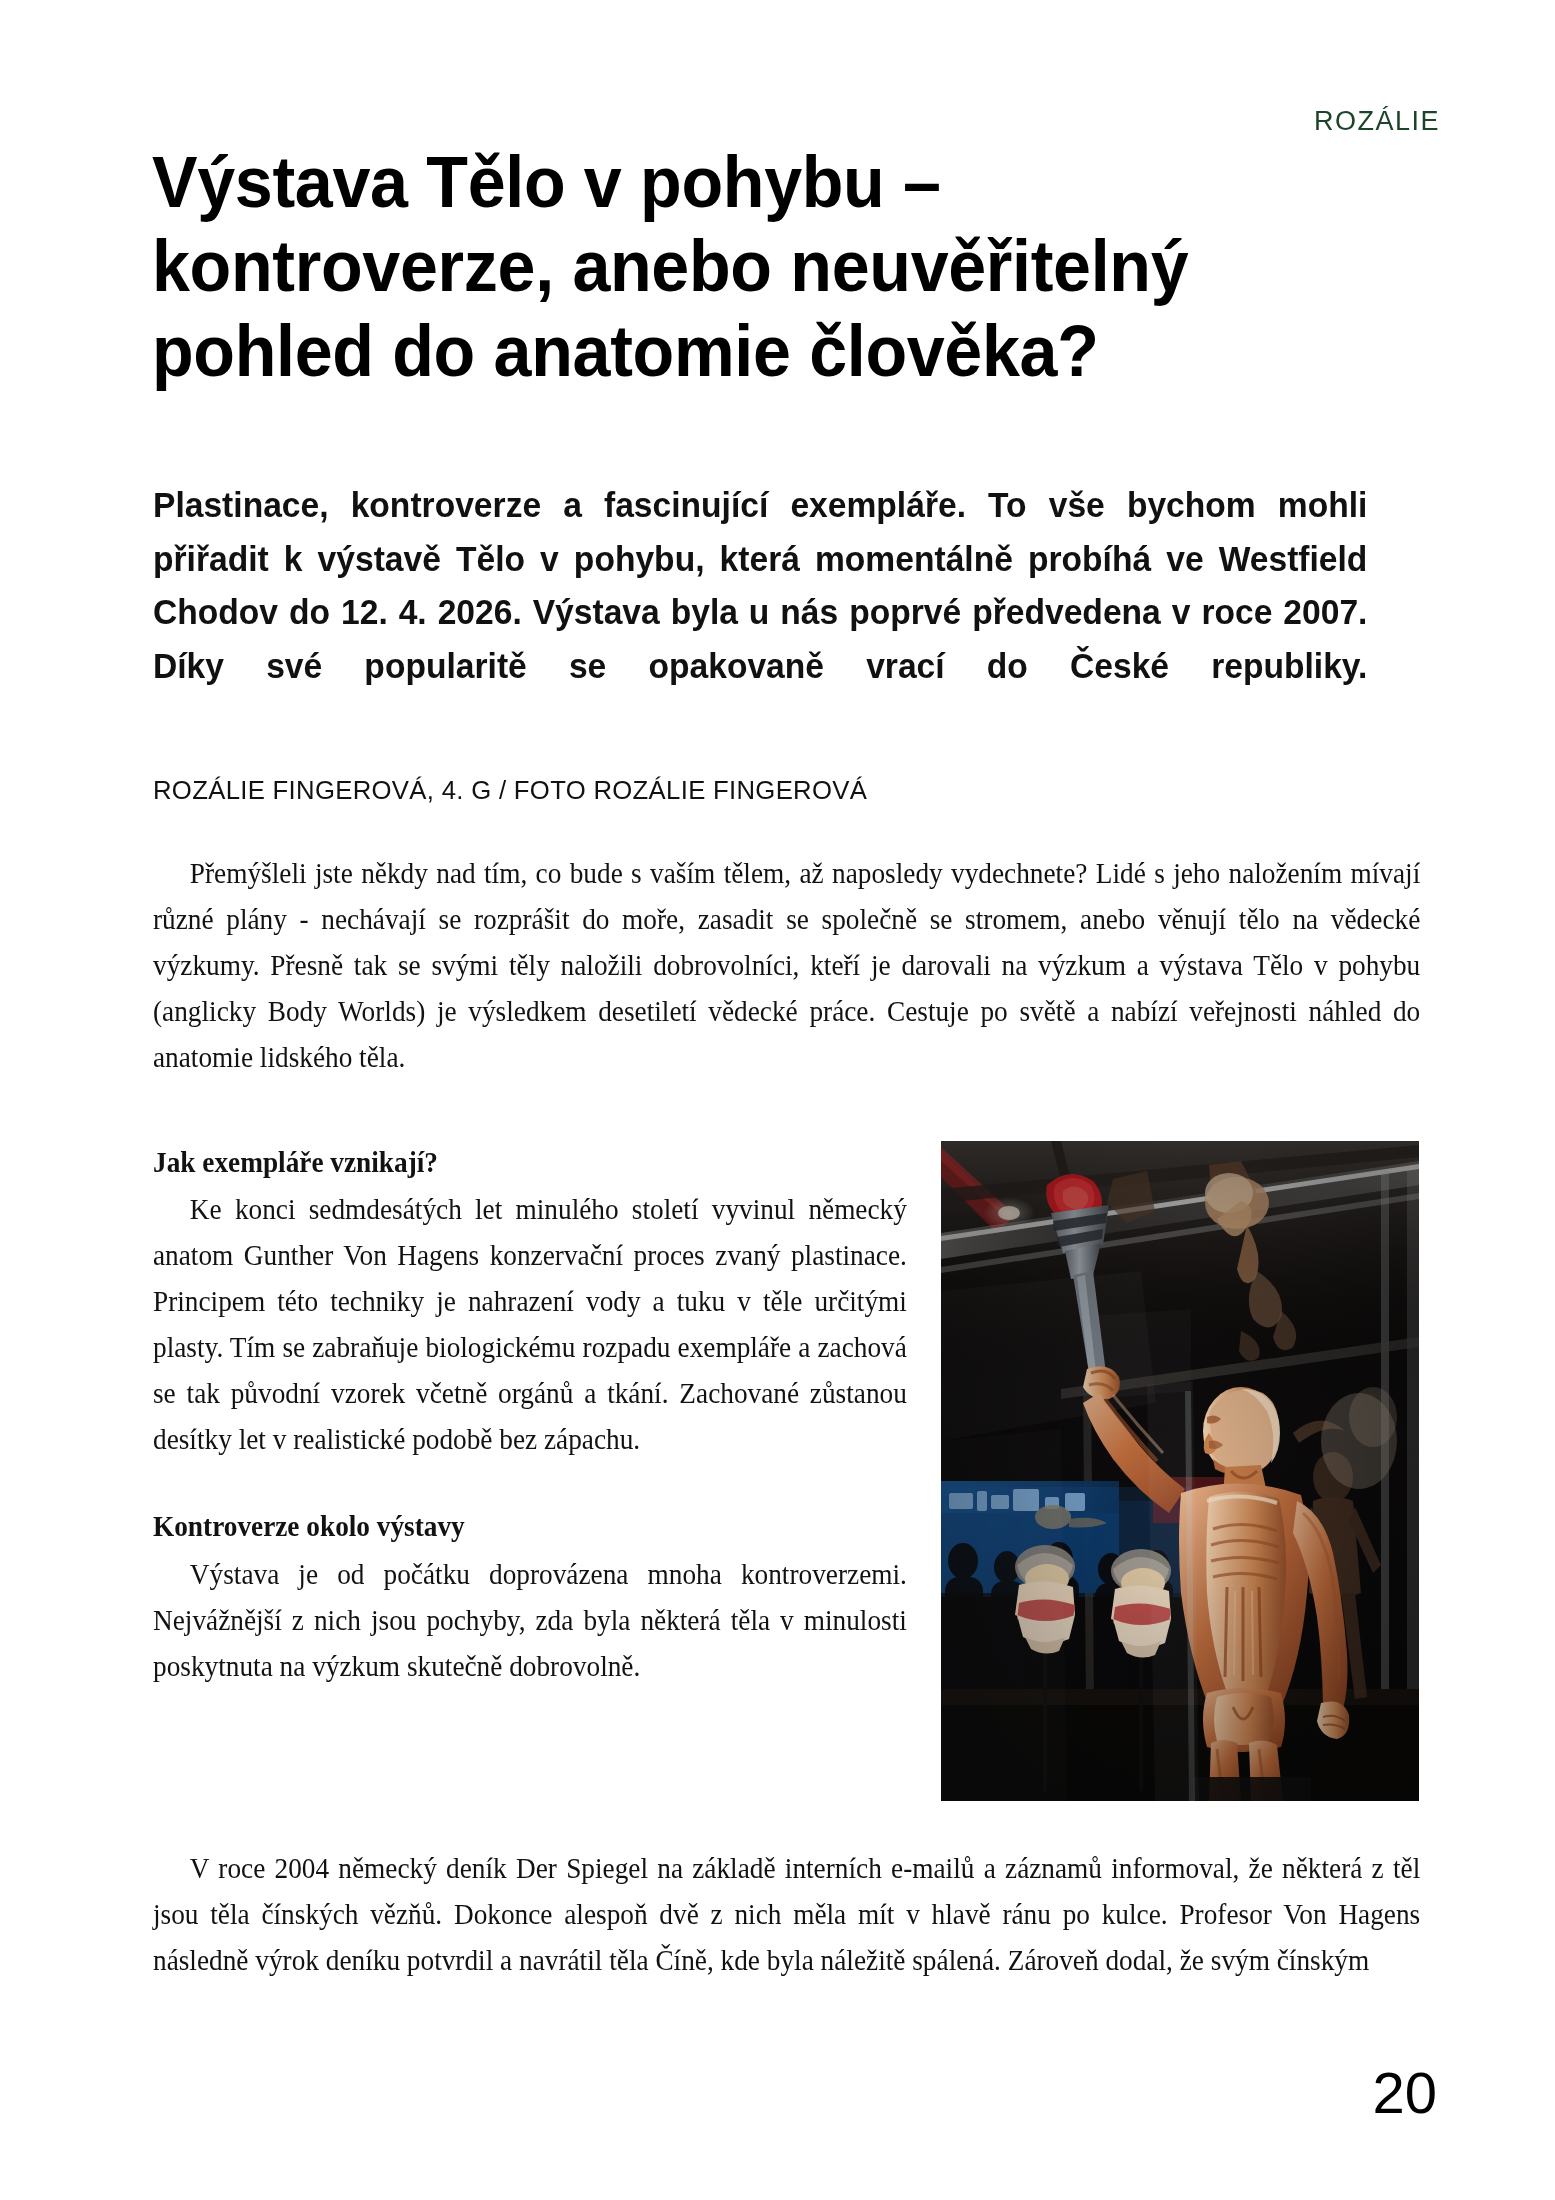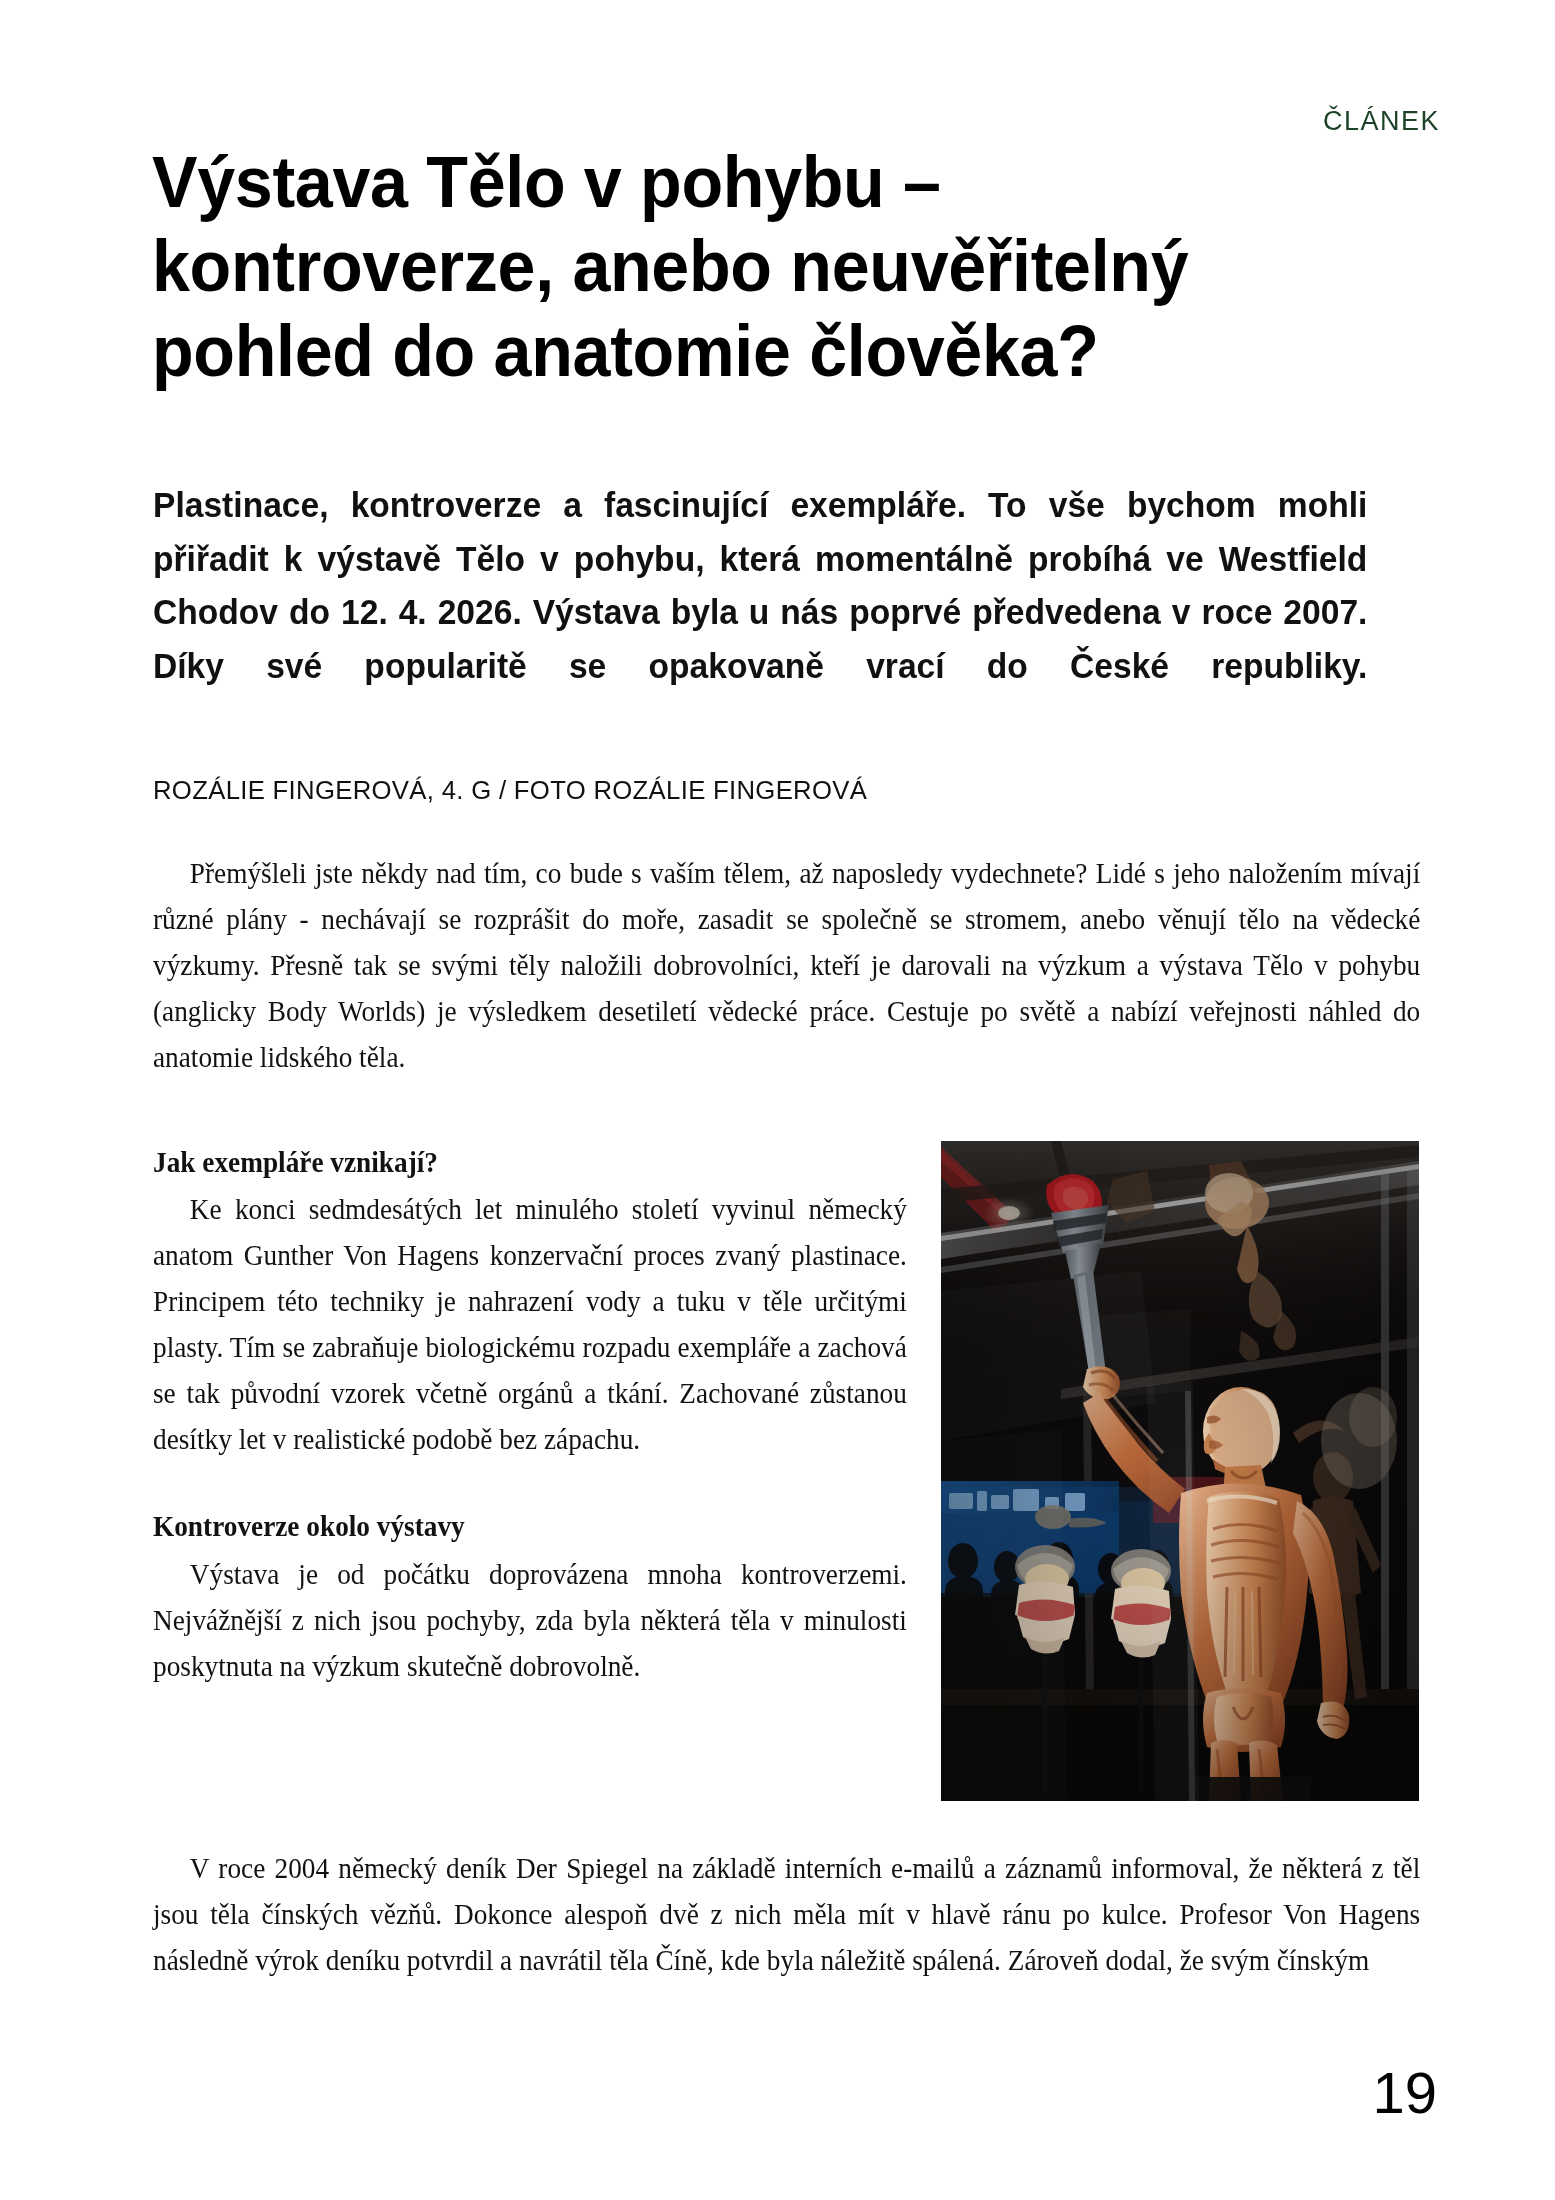--- a/index.html
+++ b/index.html
@@ -163,21 +163,21 @@
     font-size: 58px;
     color: #000000;
     line-height: 1;
   }
 </style>
 </head>
 <body>
 
 <div class="page">
 
-  <div class="kicker">ČLÁNEK</div>
+  <div class="kicker">ROZÁLIE</div>
 
   <h1 class="headline">Výstava Tělo v pohybu – kontroverze, anebo neuvěřitelný pohled do anatomie člověka?</h1>
 
   <p class="perex">Plastinace, kontroverze a fascinující exempláře. To vše bychom mohli přiřadit k výstavě Tělo v pohybu, která momentálně probíhá ve Westfield Chodov do 12. 4. 2026. Výstava byla u nás poprvé předvedena v roce 2007. Díky své popularitě se opakovaně vrací do České republiky.</p>
 
   <div class="byline">ROZÁLIE FINGEROVÁ, 4. G / FOTO ROZÁLIE FINGEROVÁ</div>
 
   <div class="body-col" id="para-intro">
     <p class="indent">Přemýšleli jste někdy nad tím, co bude s vaším tělem, až naposledy vydechnete? Lidé s jeho naložením mívají různé plány - nechávají se rozprášit do moře, zasadit se společně se stromem, anebo věnují tělo na vědecké výzkumy. Přesně tak se svými těly naložili dobrovolníci, kteří je darovali na výzkum a výstava Tělo v pohybu (anglicky Body Worlds) je výsledkem desetiletí vědecké práce. Cestuje po světě a nabízí veřejnosti náhled do anatomie lidského těla.</p>
   </div>
@@ -431,15 +431,15 @@
       <rect x="252" y="636" width="118" height="24" fill="#111010" opacity="0.9"></rect>
 
       <path d="M206 244 L252 240 L258 660 L214 660 Z" fill="#ffffff" opacity="0.045"></path>
       <path d="M0 300 L120 288 L126 660 L0 660 Z" fill="#ffffff" opacity="0.022"></path>
       <path d="M244 250 L250 250 L254 660 L248 660 Z" fill="#cfd4d6" opacity="0.22"></path>
 
       <rect x="0" y="0" width="478" height="660" fill="url(#softdark)" opacity="0.55"></rect>
     </svg>
   </figure>
 
-  <div class="page-number">19</div>
+  <div class="page-number">20</div>
 
 </div>
 
 </body></html>

